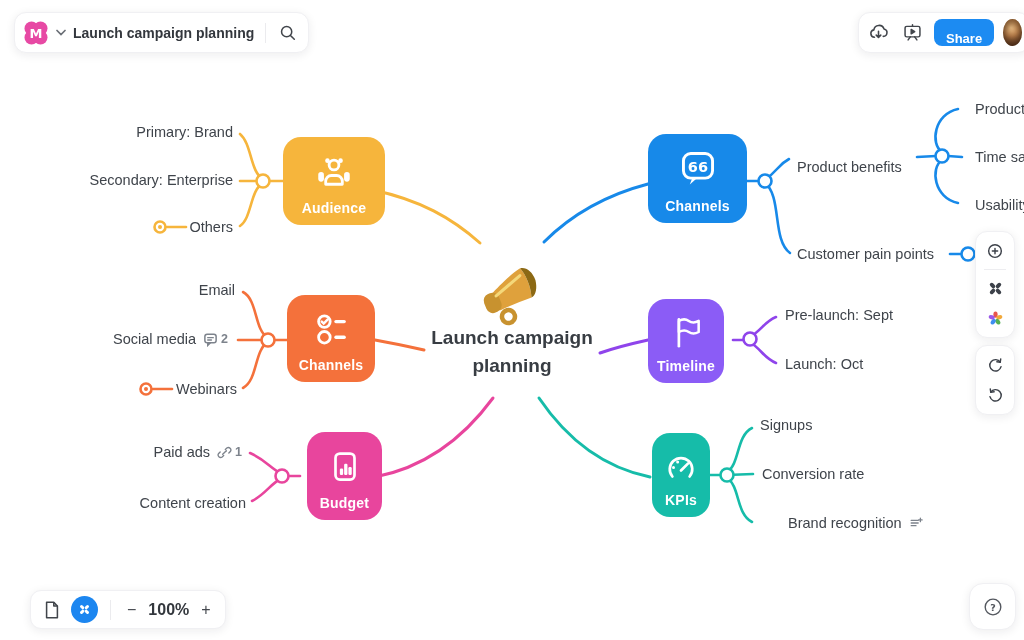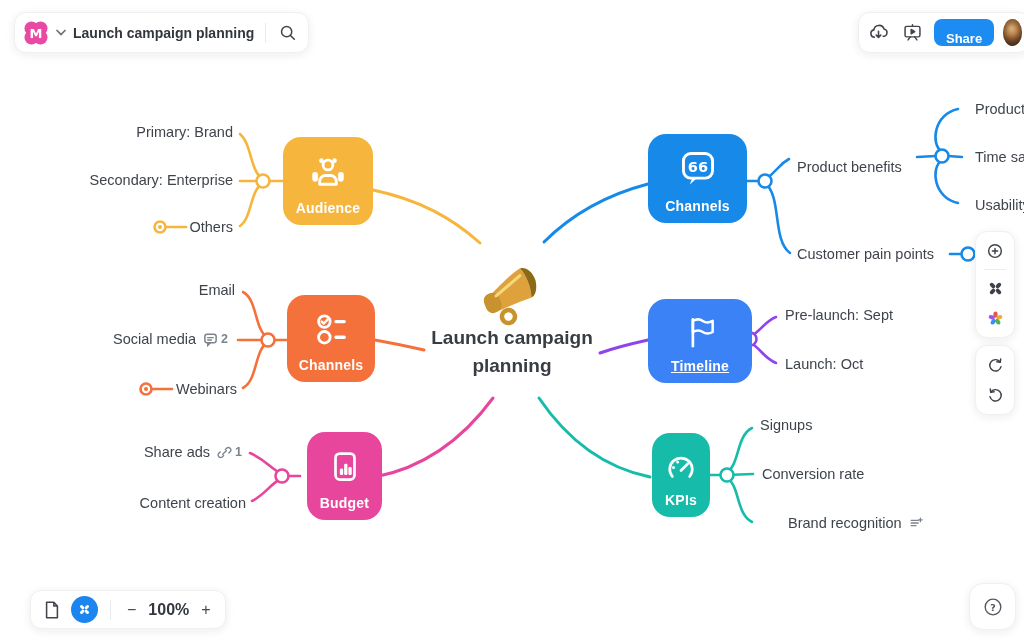--- a/index.html
+++ b/index.html
@@ -128,21 +128,21 @@
       <path d="M26 32 C34 27 48 18 60 14 C64 22 66 34 64 45 C52 46 36 49 30 50 Z" fill="#dfa13c"></path>
       <path d="M60 14 C64 22 66 34 64 45 C69 44 72 37 72 29 C71 20 66 14 60 14 Z" fill="#8c6914"></path>
       <rect x="17" y="31" width="16" height="20" rx="7" fill="#c8922f" transform="rotate(-8 25 41)"></rect>
       <path d="M30 35 C38 31 50 25 58 21" stroke="#f4d87a" stroke-width="3" fill="none" stroke-linecap="round"></path>
       <circle cx="37" cy="58" r="6.5" fill="none" stroke="#c8922f" stroke-width="4.5"></circle>
     </g>
   </svg>
 </div>
 <div class="center-title">Launch campaign planning</div>
 
-<div class="node" style="left: 283px; top: 137px; width: 90px; height: 88px; background: rgb(246, 181, 60);">
+<div class="node" style="left: 283px; top: 137px; width: 102px; height: 88px; background: rgb(246, 181, 60);">
   <div class="nicon">
     <svg width="42" height="40" viewBox="0 0 48 44" fill="none" stroke="#fff">
       <circle cx="16.5" cy="9" r="2.6" fill="#fff" stroke="none"></circle>
       <circle cx="31.5" cy="9" r="2.6" fill="#fff" stroke="none"></circle>
       <circle cx="24" cy="14" r="5.6" stroke-width="3.2"></circle>
       <path d="M14.5 36 v-3.5 a6.5 6.5 0 0 1 6.5-6.5 h6 a6.5 6.5 0 0 1 6.5 6.5 V36 Z" stroke-width="3.2" stroke-linejoin="round"></path>
       <rect x="6" y="22" width="6.5" height="11" rx="3.2" fill="#fff" stroke="none"></rect>
       <rect x="35.5" y="22" width="6.5" height="11" rx="3.2" fill="#fff" stroke="none"></rect>
     </svg>
   </div>
@@ -178,21 +178,21 @@
   <div class="nicon">
     <svg width="44" height="40" viewBox="0 0 48 44">
       <rect x="8" y="5" width="32" height="27" rx="8" fill="none" stroke="#fff" stroke-width="3.2"></rect>
       <path d="M18 31 l-3 8 l9-8 z" fill="#fff"></path>
       <text x="24" y="25" text-anchor="middle" font-family="DejaVu Sans, sans-serif" font-size="16" font-weight="bold" fill="#fff">66</text>
     </svg>
   </div>
   <div class="nlabel">Channels</div>
 </div>
 
-<div class="node" style="left: 648px; top: 299px; width: 104px; height: 84px; background: #3b82f6; text-decoration: underline;">
+<div class="node" style="left: 648px; top: 299px; width: 76px; height: 84px; background: #8b5cf6;">
   <div class="nicon">
     <svg width="38" height="38" viewBox="0 0 48 48" fill="none" stroke="#fff" stroke-linecap="round" stroke-linejoin="round">
       <path d="M15 8 V42" stroke-width="3.4"></path>
       <path d="M15 10 c4.5-2.5 9-2.5 12.5 0 c3.5 2.5 8 2.5 12.5 0 v14 c-4.5 2.5-9 2.5-12.5 0 c-3.5-2.5-8-2.5-12.5 0 z" stroke-width="3.2"></path>
     </svg>
   </div>
   <div class="nlabel">Timeline</div>
 </div>
 
 <div class="node" style="left: 652px; top: 433px; width: 58px; height: 84px; background: rgb(22, 188, 169);">
@@ -219,21 +219,21 @@
       <rect x="2" y="2.5" width="12" height="9" rx="2.4" stroke-width="1.6"></rect>
       <path d="M5 6 h6 M5 8.5 h4" stroke-width="1.4" stroke-linecap="round"></path>
       <path d="M5 11.5 v3 l3-3" stroke-width="1.4" fill="#7d838c"></path>
     </svg>
     <span>2</span>
   </span>
 </div>
 <div class="leaf" style="right:787px;top:379px;">Webinars</div>
 
 <div class="leaf" style="right:782px;top:442px;">
-  <span>Share ads</span>
+  <span>Paid ads</span>
   <span class="badge">
     <svg width="15" height="15" viewBox="0 0 18 18" fill="none" stroke="#7d838c" stroke-width="1.6" stroke-linecap="round">
       <path d="M10 5.5 l1.8-1.8 a3 3 0 0 1 4.2 4.2 L14.2 9.7"></path>
       <path d="M8 12.5 l-1.8 1.8 a3 3 0 0 1-4.2-4.2 L3.8 8.3"></path>
       <path d="M6.8 11.2 L11.2 6.8"></path>
     </svg>
     <span>1</span>
   </span>
 </div>
 <div class="leaf" style="right:778px;top:493px;">Content creation</div>

